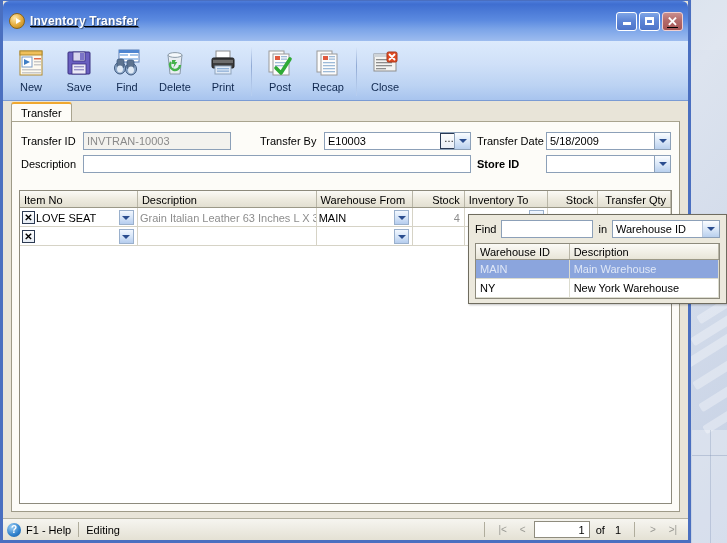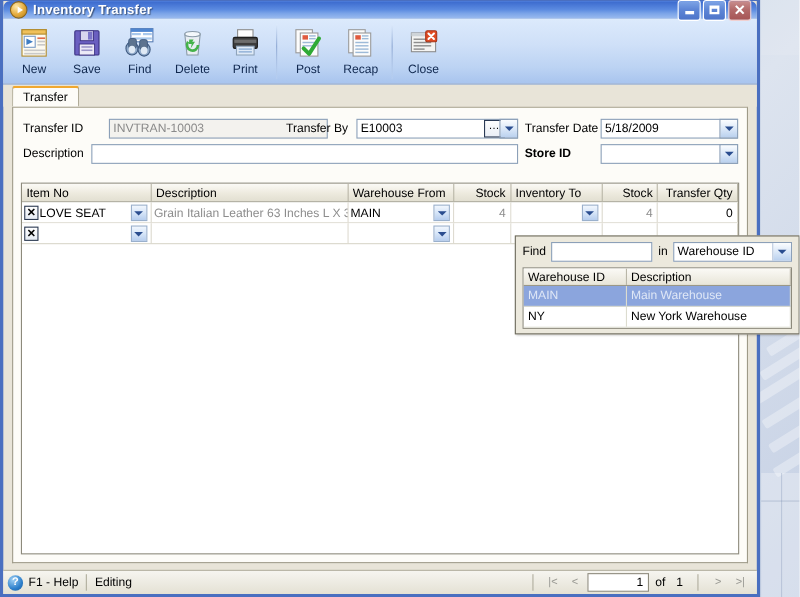--- a/index.html
+++ b/index.html
@@ -36,28 +36,29 @@
     border: 1px solid #3b5aa6;
     border-left-width: 3px;
     border-bottom-width: 3px;
     border-right-width: 3px;
     border-color: #4a6fc0;
     display: flex;
     flex-direction: column;
   }
   
   #title-bar {
-    height: 16px;
+    height: 40px;
     background: linear-gradient(180deg, #4e7ddb 0%, #3f6ed0 8%, #5b8ae0 48%, #7ba4e8 70%, #9dbcef 100%);
     display: flex;
     align-items: center;
     padding: 0 2px 0 6px;
     position: relative;
     border-top-left-radius: 6px;
     border-top-right-radius: 6px;
+    text-decoration: underline;
   }
   #title-bar .t-icon {
     width: 16px; height: 16px;
     border-radius: 50%;
     background: radial-gradient(circle at 35% 30%, #ffe8a8, #e3a93a 55%, #b07d18);
     border: 1px solid #8a641a;
     display: flex; align-items: center; justify-content: center;
     margin-right: 5px;
   }
   #title-bar .t-icon::after {
@@ -512,21 +513,21 @@
       <div class="tab">
         <span>Transfer</span>
       </div>
     </div>
 
     <div id="main-panel">
 
       <div id="fields">
 
         <div class="fld-label" style="left:9px;top:13px;">Transfer ID</div>
-        <div class="txtbox readonly" style="left:71px;top:10px;width:199px;margin-left:16px;">INVTRAN-10003</div>
+        <div class="txtbox readonly" style="left:71px;top:10px;width:148px;">INVTRAN-10003</div>
 
         <div class="fld-label" style="left:248px;top:13px;">Transfer By</div>
         <div class="txtbox" style="left:312px;top:10px;width:147px;">E10003</div>
         <div class="ellip-btn" style="left:428px;top:11px;">…</div>
         <div class="combo-arrow" style="left:442px;top:10px;"></div>
 
         <div class="fld-label" style="left:465px;top:13px;">Transfer Date</div>
         <div class="txtbox" style="left:534px;top:10px;width:125px;">5/18/2009</div>
         <div class="combo-arrow" style="left:642px;top:10px;"></div>
 

